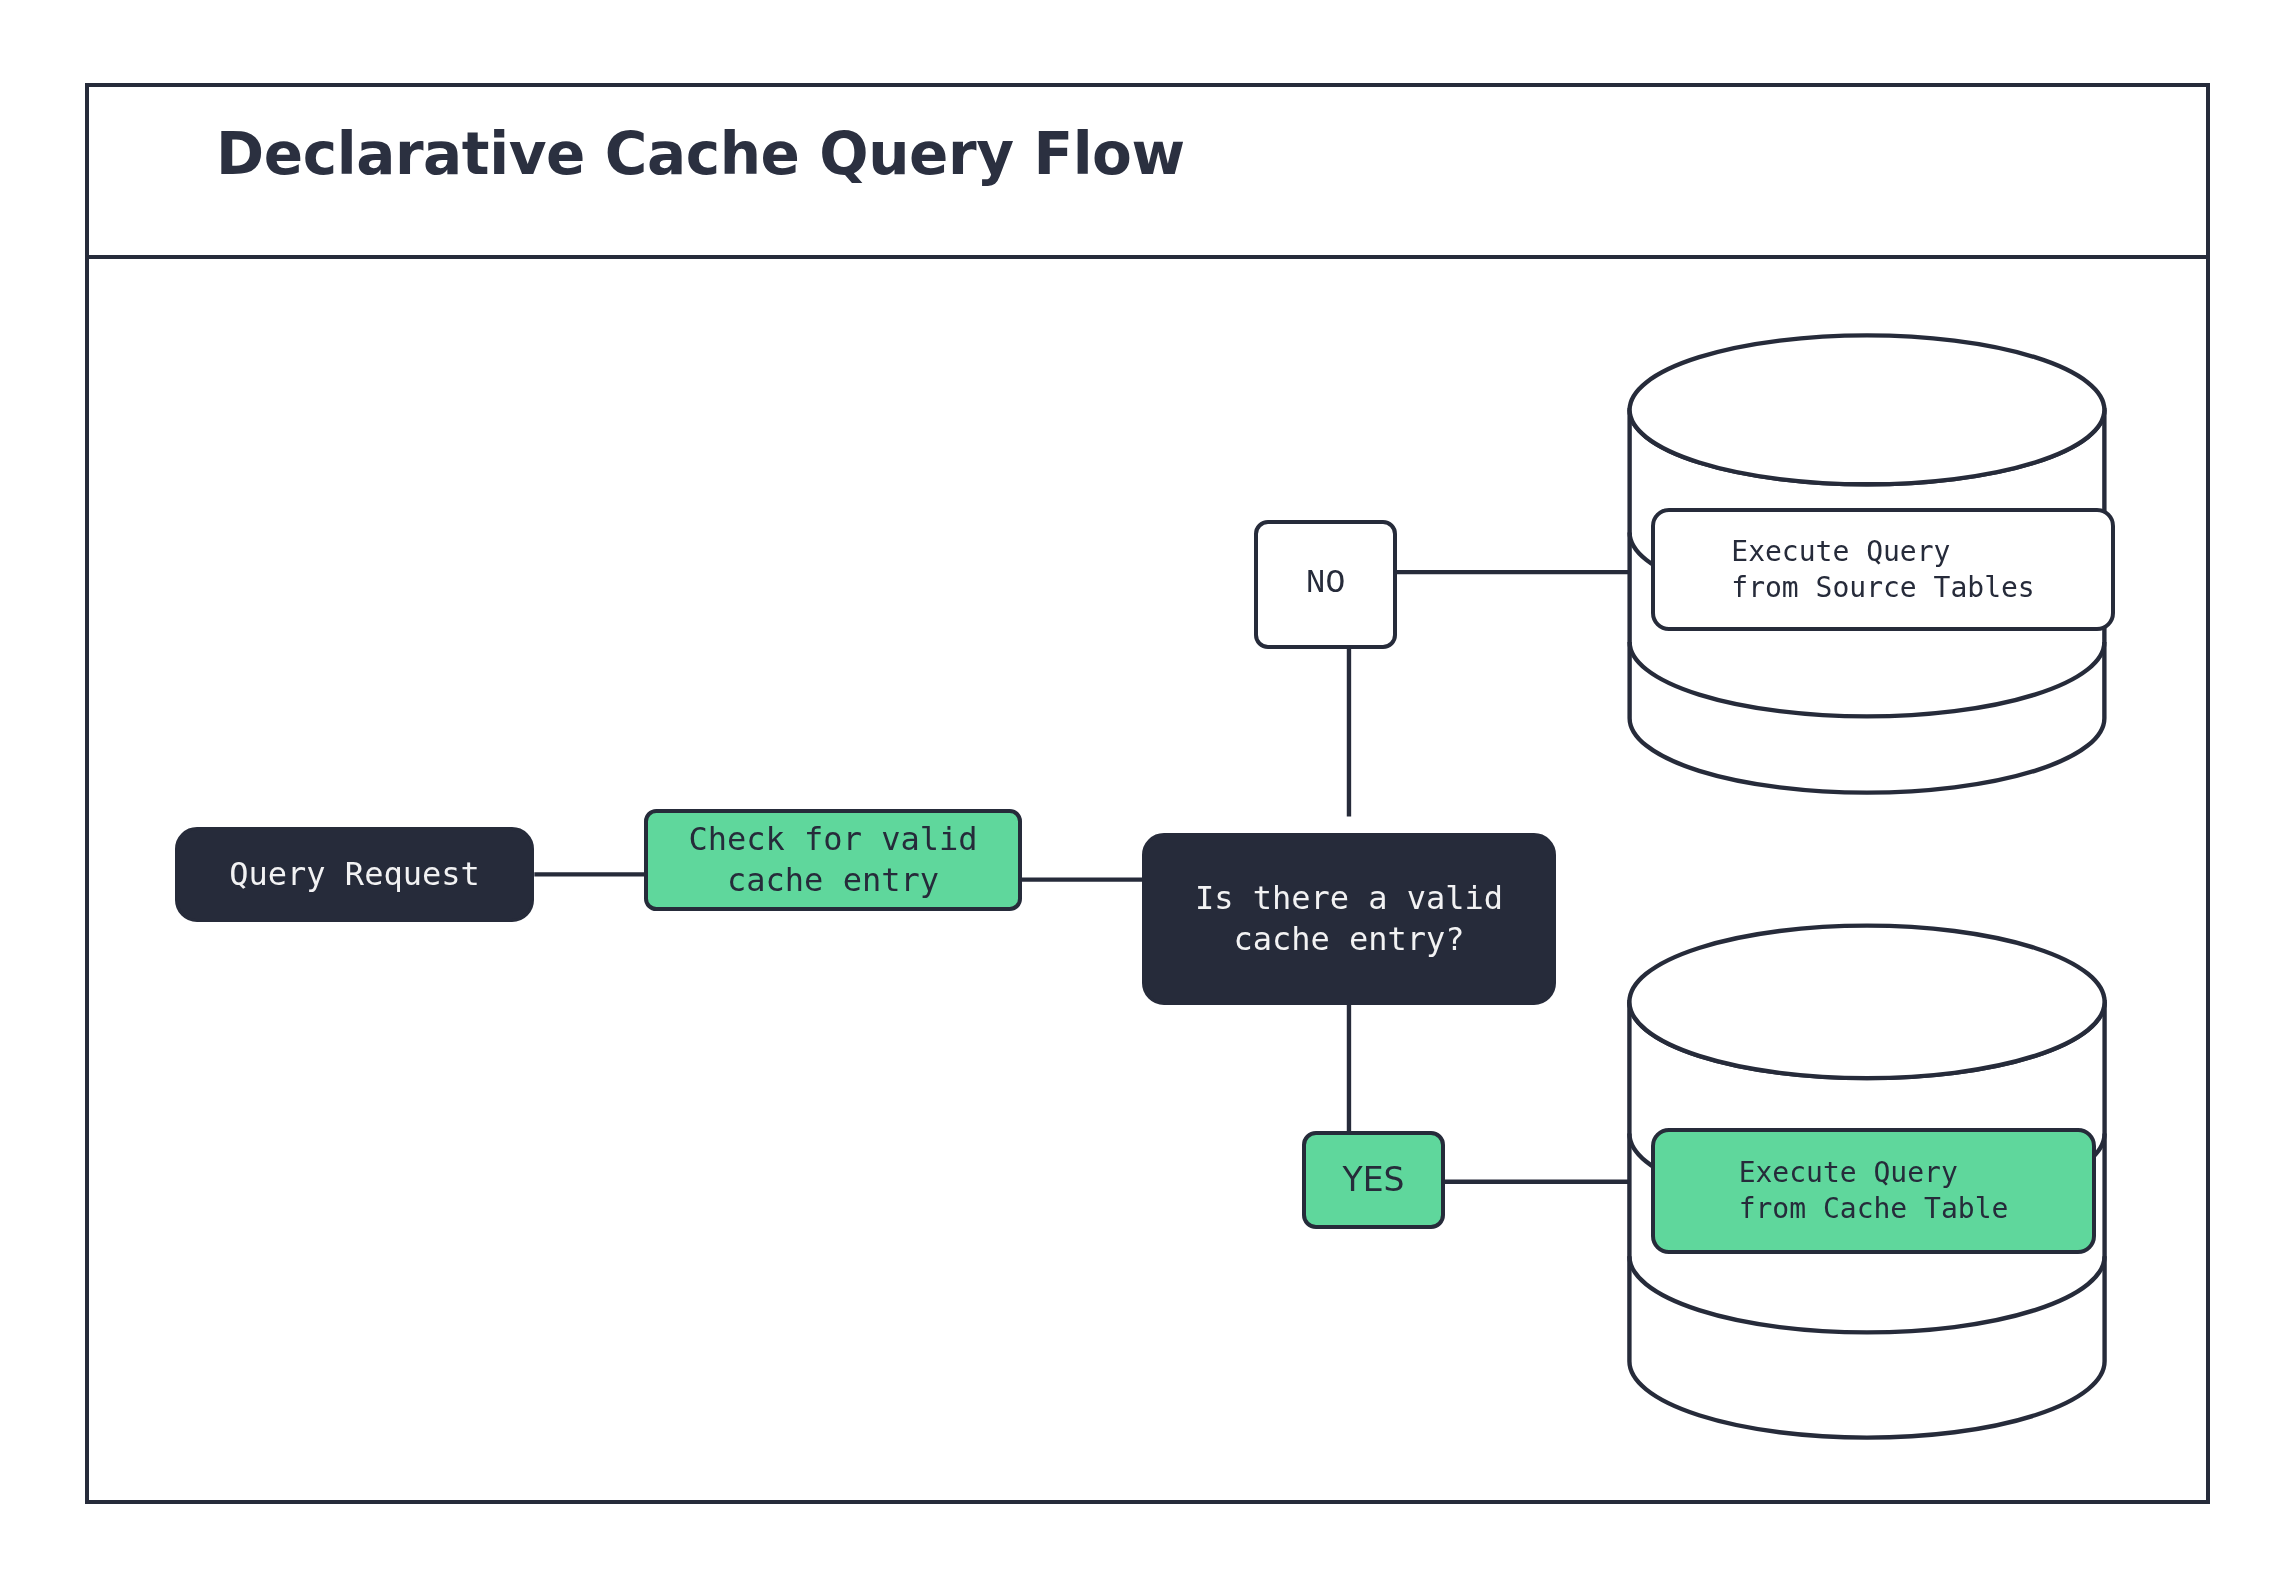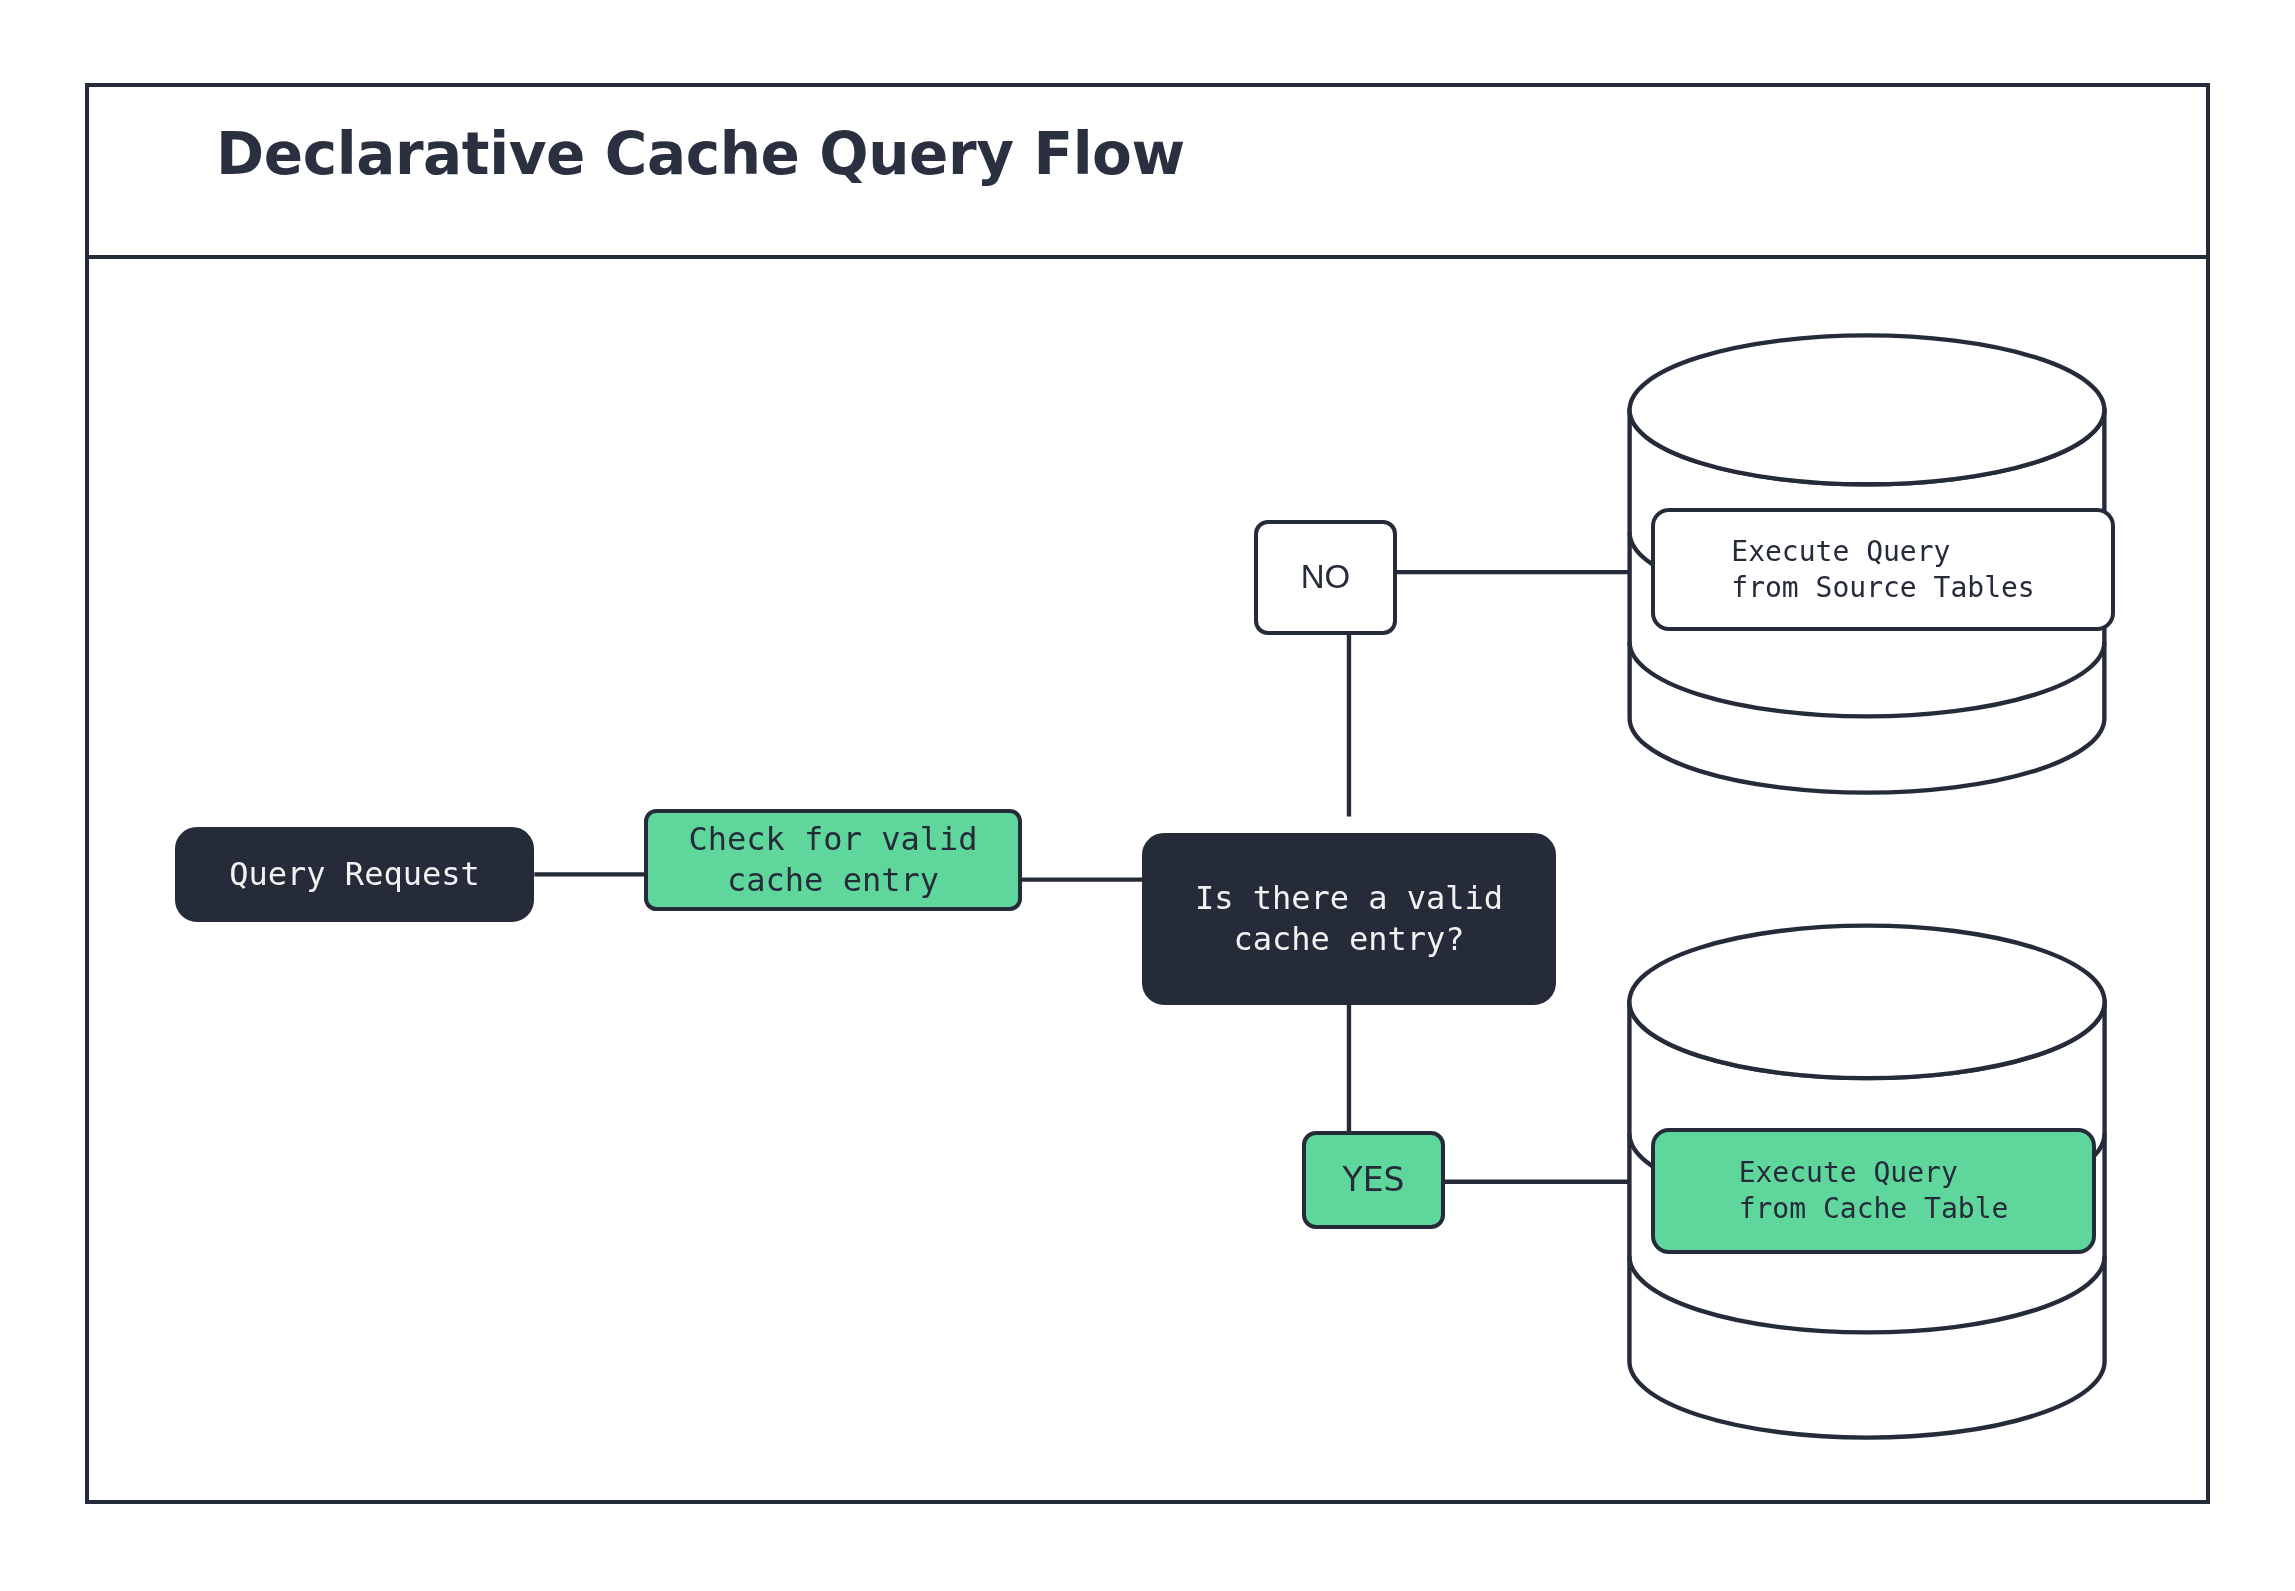--- a/index.html
+++ b/index.html
@@ -102,22 +102,22 @@
   #node-query-request {
     left: 175px; top: 827px; width: 359px; height: 95px;
   }
   #node-check-cache {
     left: 644px; top: 809px; width: 378px; height: 102px;
   }
   #node-decision {
     left: 1142px; top: 817px; width: 414px; height: 172px; margin-top: 16px;
   }
   #label-no {
-    left: 1254px; top: 520px; width: 143px; height: 115px;
-    font-family: Liberation Sans, sans-serif;
+    left: 1254px; top: 520px; width: 143px; height: 129px;
+    font-family: Liberation Mono, monospace;
     font-size: 33px;
     border-radius: 14px;
   }
   #label-yes {
     left: 1302px; top: 1131px; width: 143px; height: 98px;
     font-family: "DejaVu Sans", sans-serif;
     font-size: 33px;
     border-radius: 14px;
   }
 

